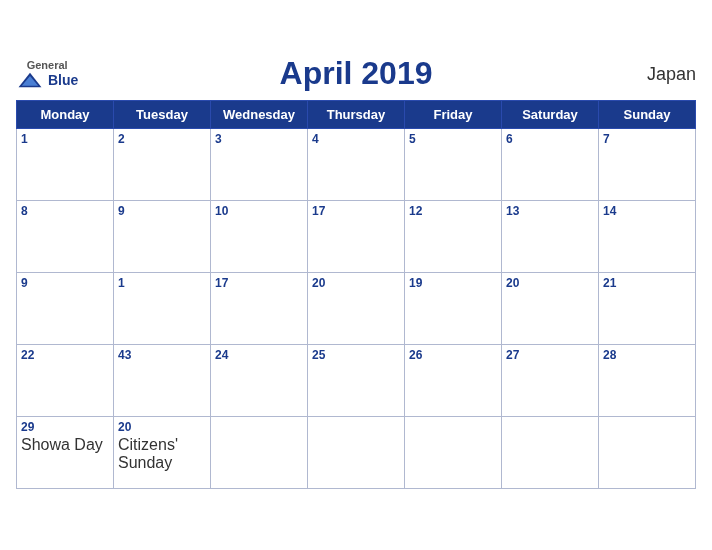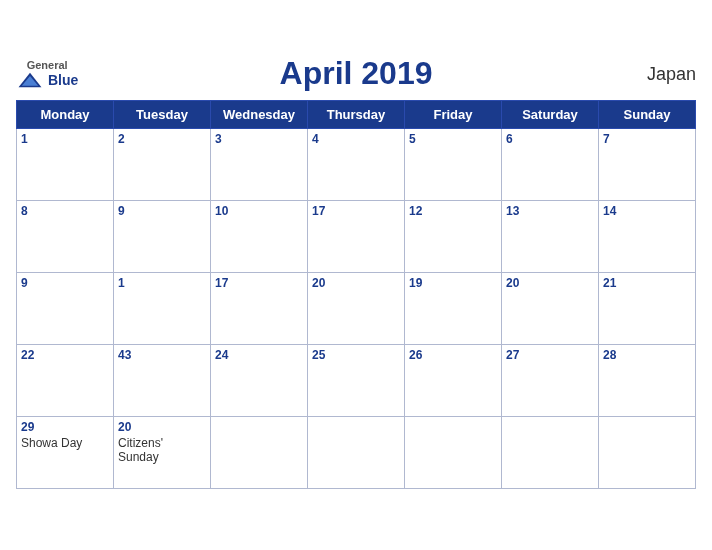--- a/index.html
+++ b/index.html
@@ -87,21 +87,21 @@
       height: 72px;
       width: calc(100% / 7);
     }
     .date-number {
       font-size: 12px;
       color: #1a3a8c;
       font-weight: bold;
       display: block;
     }
     .holiday-name {
-      font-size: 12px;
+      font-size: 16px;
       color: #333;
       display: block;
       margin-top: 2px;
     }
     .week-row td {
       background: #fff;
     }
     
   </style>
 </head>

